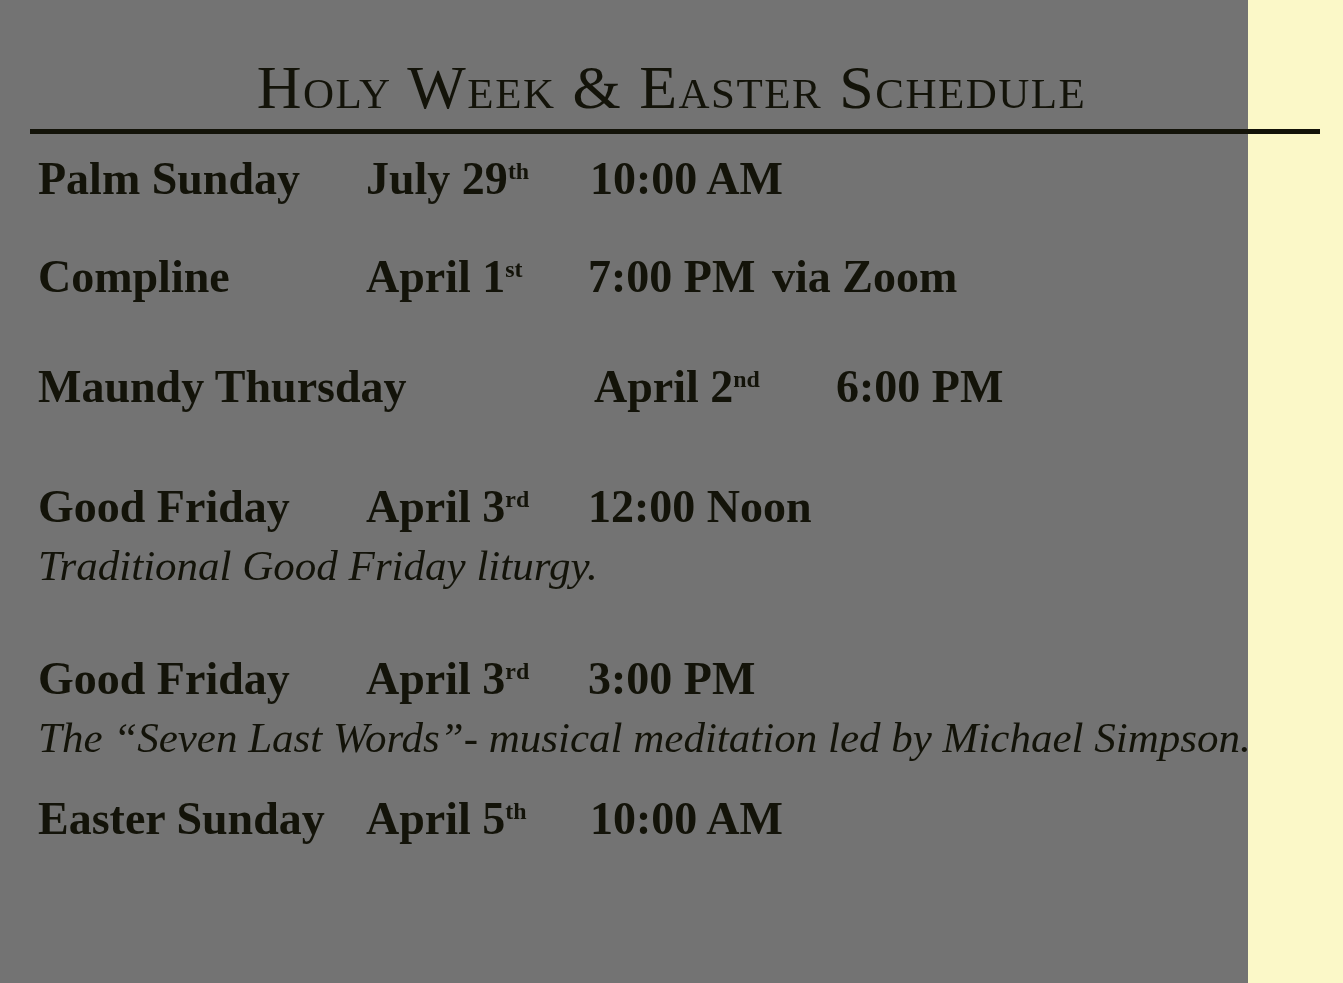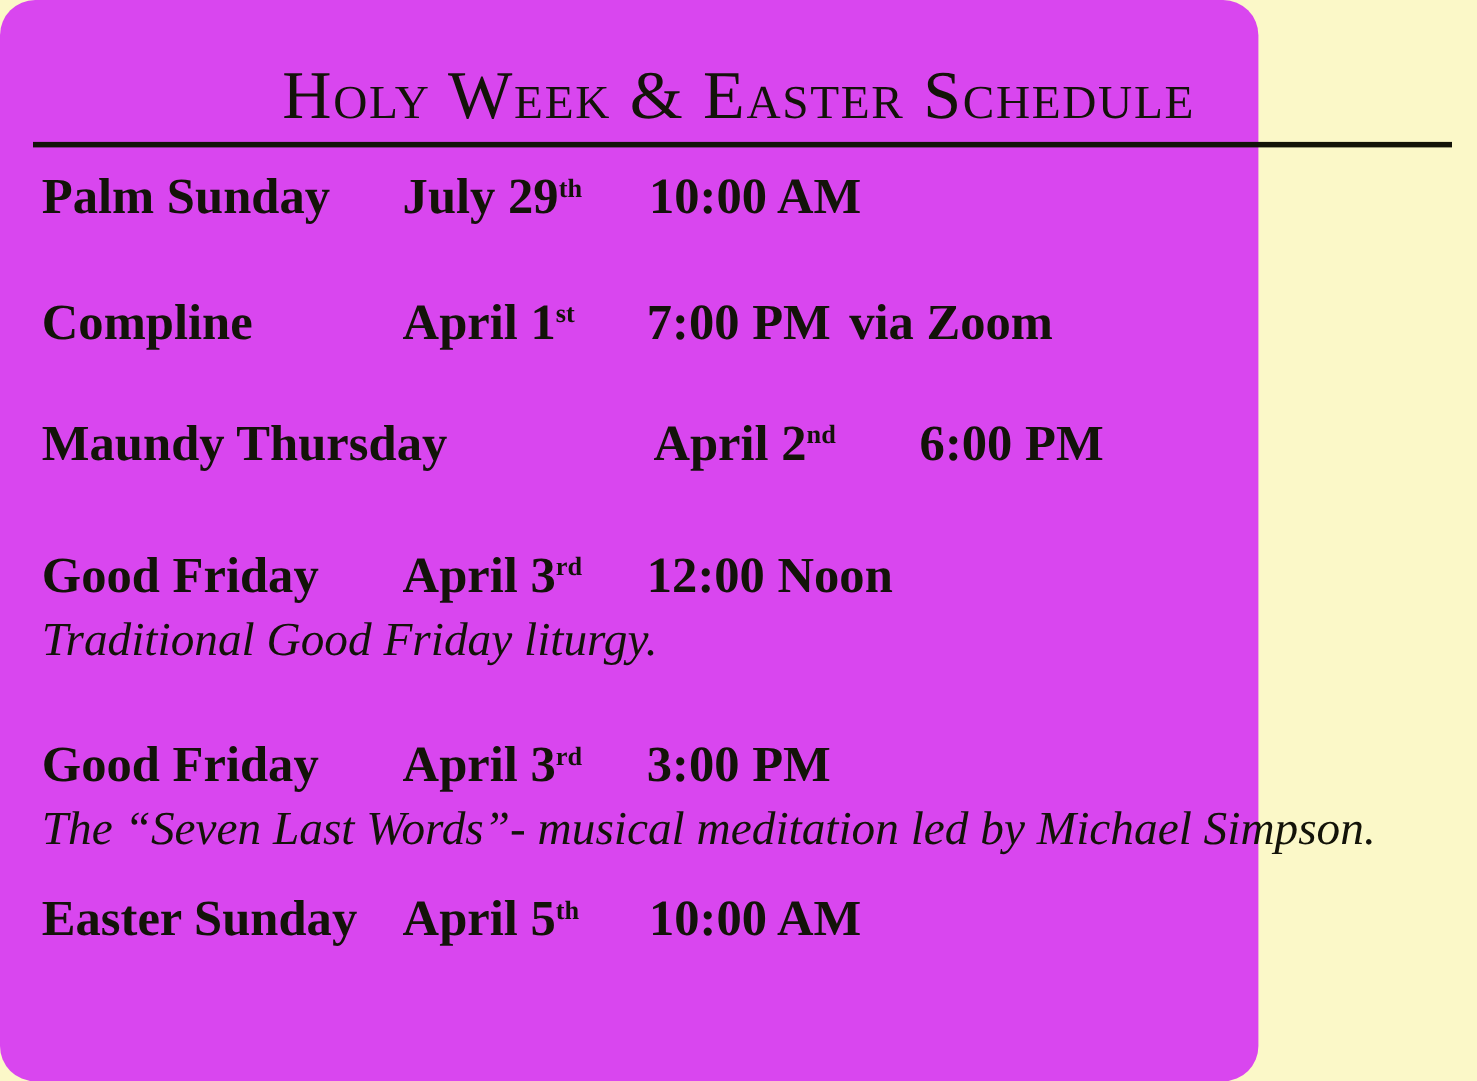--- a/index.html
+++ b/index.html
@@ -10,25 +10,24 @@
   body {
     width: 1343px;
     height: 983px;
     background: #fbf8c8;
     font-family: "Liberation Serif", "DejaVu Serif", serif;
     color: #17170f;
     overflow: hidden;
   }
   .page {
     position: relative;
-    width: 1144px;
+    width: 1248px;
     height: 983px;
-    background: #d946ef;
+    background: #737373;
     box-sizing: border-box;
-    border-radius: 32px;
   }
 
   
   .title-block {
     position: absolute;
     top: 52px;
     left: 0;
     width: 1343px;
     text-align: center;
   }
@@ -89,21 +88,21 @@
     font-style: italic;
     font-size: 43px;
     line-height: 56px;
     white-space: nowrap;
     color: #131309;
     margin-top: -2px;
   }
 
   
   .entry-0 { margin-top: 0px; }
-  .entry-1 { margin-top: 52px; }
+  .entry-1 { margin-top: 36px; }
   .entry-2 { margin-top: 48px; }
   .entry-3 { margin-top: 58px; }
   .entry-4 { margin-top: 56px; }
   .entry-5 { margin-top: 24px; }
 </style>
 </head>
 <body>
 
 <div class="page">
 

